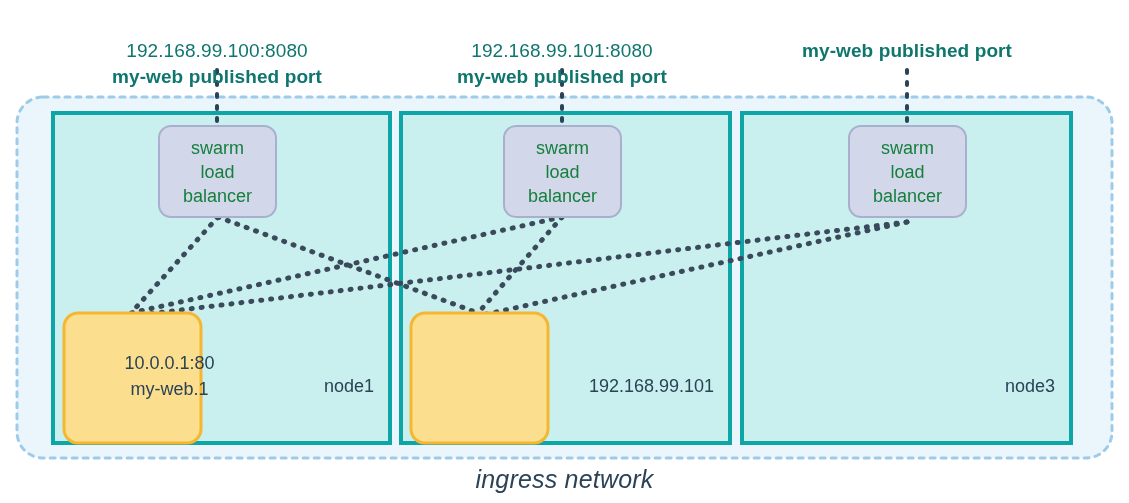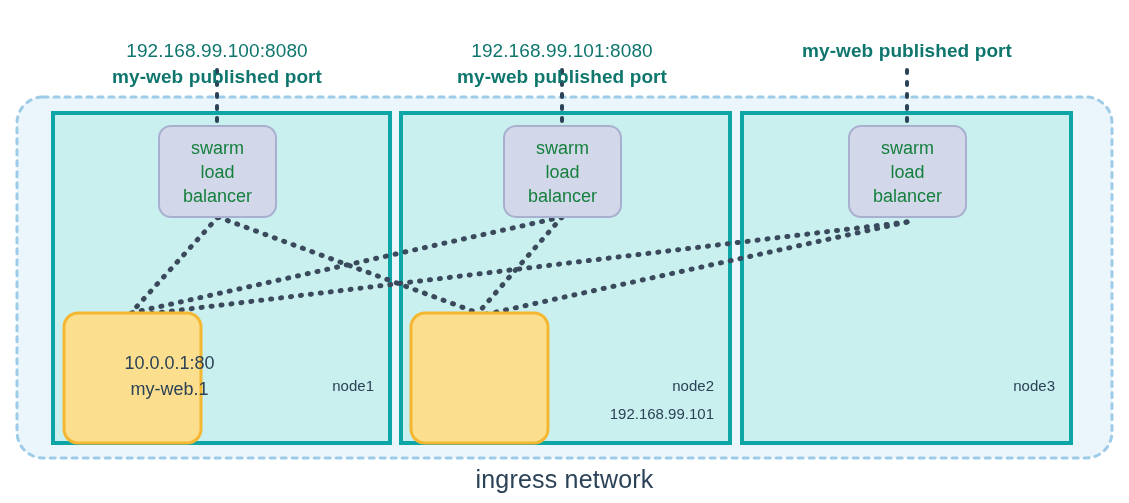--- a/index.html
+++ b/index.html
@@ -41,34 +41,35 @@
     font-size:18px;
     line-height:26px;
     color:#2b4257;
     pointer-events:none;
   }
   .task-text span{display:block;}
 
   .node-label{
     position:absolute;
     text-align:right;
-    font-size:15px;
+    font-size:18px;
     line-height:28px;
     color:#2b4257;
     pointer-events:none;
   }
   .node-label span{display:block;}
 
   .ingress-caption{
     position:absolute;
     width:100%;
     text-align:center;
     font-size:25px;
     color:#2b4257;
     letter-spacing:0.2px;
+    font-style:italic;
   }
 </style>
 </head>
 <body>
 
 <div id="stage">
 
   <svg id="diagram" viewBox="0 0 1129 503" xmlns="http://www.w3.org/2000/svg">
 
     <rect x="17" y="97" width="1095" height="361" rx="26" ry="26" fill="#eaf6fc" stroke="#9ecbe8" stroke-width="3" stroke-dasharray="5 6" stroke-linecap="round"></rect>
@@ -134,21 +135,20 @@
 
   <div class="task-text" style="left:64px;top:350px;width:137px;margin-left:37px;">
     <span>10.0.0.1:80</span>
     <span>my-web.1</span>
   </div>
 
   <div class="node-label" style="left:140px;top:372px;width:234px;">
     <span>node1</span>
   </div>
   <div class="node-label" style="left:480px;top:372px;width:234px;">
-    <span>node2</span>
     <span>192.168.99.101</span>
   </div>
   <div class="node-label" style="left:821px;top:372px;width:234px;text-align:right;">
     <span>node3</span>
   </div>
 
   <div class="ingress-caption" style="left:0;top:465px;">ingress network</div>
 
 </div>
 

